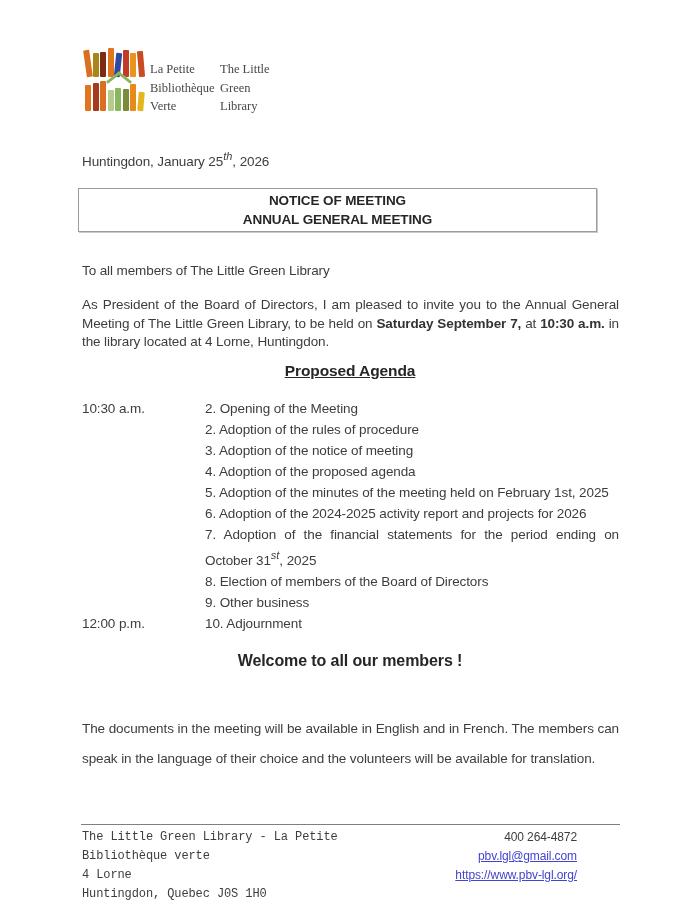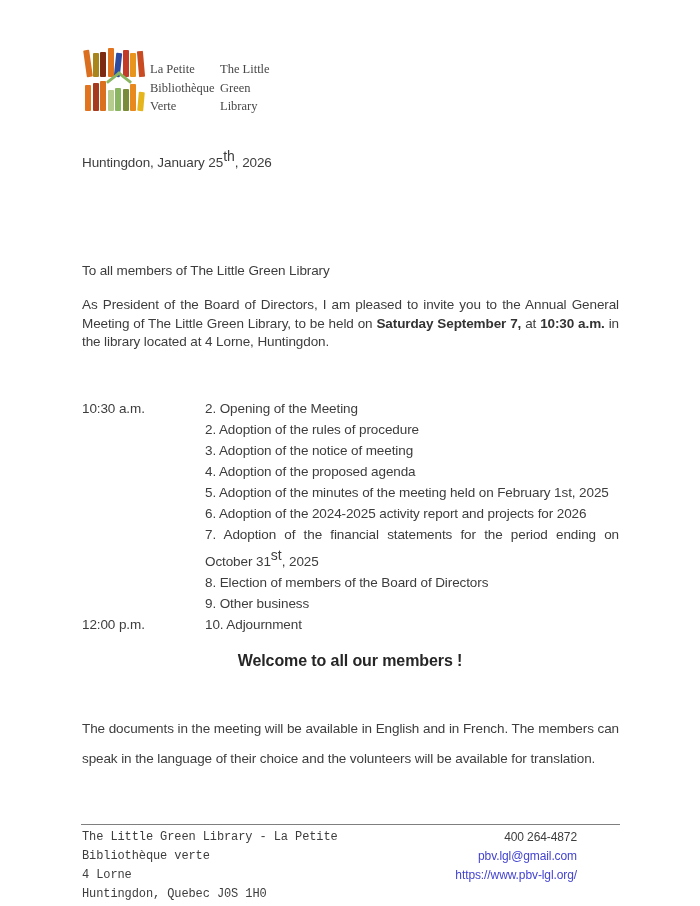--- a/index.html
+++ b/index.html
@@ -30,21 +30,21 @@
   .logo-names{
     position:absolute;left:65px;top:15px;width:150px;
     display:flex;
     font-family:"Liberation Serif", serif;
     font-size:12.5px;line-height:18.5px;color:#474747;letter-spacing:0;
   }
   .logo-col-fr{width:70px;}
   .logo-col-en{width:70px;}
   
   .dateline{position:absolute;left:82px;top:147px;line-height:19px;}
-  sup{font-size:14px;letter-spacing:0;}
+  sup{font-size:11px;letter-spacing:0;font-style:italic;}
   .notice-box{
     position:absolute;left:78px;top:188px;width:517px;height:40px;
     border:1px solid #9b9b9b;
     box-shadow:1px 1px 0 #c9c9c9;
     text-align:center;
     font-weight:bold;color:var(--heading-text);
     line-height:19px;padding-top:2px;
   }
   .salutation{position:absolute;left:82px;top:261px;line-height:19px;}
   .intro{position:absolute;left:82px;top:296px;width:537px;line-height:18.5px;text-align:justify;}
@@ -60,21 +60,21 @@
   .welcome{
     position:absolute;left:0;top:652px;width:700px;text-align:center;
     font-size:16px;font-weight:bold;color:var(--heading-text);
   }
   .note{position:absolute;left:82px;top:714px;width:537px;line-height:30px;text-align:justify;}
   
   .footer-rule{position:absolute;left:81px;top:824px;width:539px;height:1px;background:#7f7f7f;}
   .footer{position:absolute;left:82px;top:828px;width:538px;font-size:12px;line-height:19px;}
   .footer-left{position:absolute;left:0;top:0;width:330px;font-family:Liberation Mono, monospace;}
   .footer-right{position:absolute;left:298px;top:0;width:197px;text-align:right;}
-  .link{color:var(--link);cursor:pointer;text-align:right;}
+  .link{color:var(--link);text-decoration:underline;cursor:pointer;text-align:right;}
 </style>
 </head>
 <body>
 
 <div class="page">
 
   <div class="logo">
     <div class="books-row top">
         <div class="book" style="background: rgb(217, 111, 31); height: 27px; transform: rotate(-8deg);"></div>
         <div class="book" style="background: rgb(168, 134, 28); height: 24px; transform: rotate(0deg);"></div>
@@ -108,25 +108,30 @@
       <div class="logo-col-en">
         <div>The Little</div>
         <div>Green</div>
         <div>Library</div>
       </div>
     </div>
   </div>
 
   <div class="dateline"><span>Huntingdon, January 25</span><sup>th</sup><span>, 2026</span></div>
 
+  <div class="notice-box">
+    <div>NOTICE OF MEETING</div>
+    <div>ANNUAL GENERAL MEETING</div>
+  </div>
 
   <div class="salutation">To all members of The Little Green Library</div>
 
   <div class="intro"><span>As President of the Board of Directors, I am pleased to invite you to the Annual General Meeting of The Little Green Library, to be held on </span><b>Saturday September 7,</b><span> at </span><b>10:30 a.m.</b><span> in the library located at 4 Lorne, Huntingdon.</span></div>
 
+  <div class="agenda-title">Proposed Agenda</div>
 
   <div class="agenda">
     <div class="agenda-row">
       <div class="agenda-time">10:30 a.m.</div>
       <div class="agenda-item">2. Opening of the Meeting</div>
     </div>
     <div class="agenda-row">
       <div class="agenda-time"></div>
       <div class="agenda-item">2. Adoption of the rules of procedure</div>
     </div>

